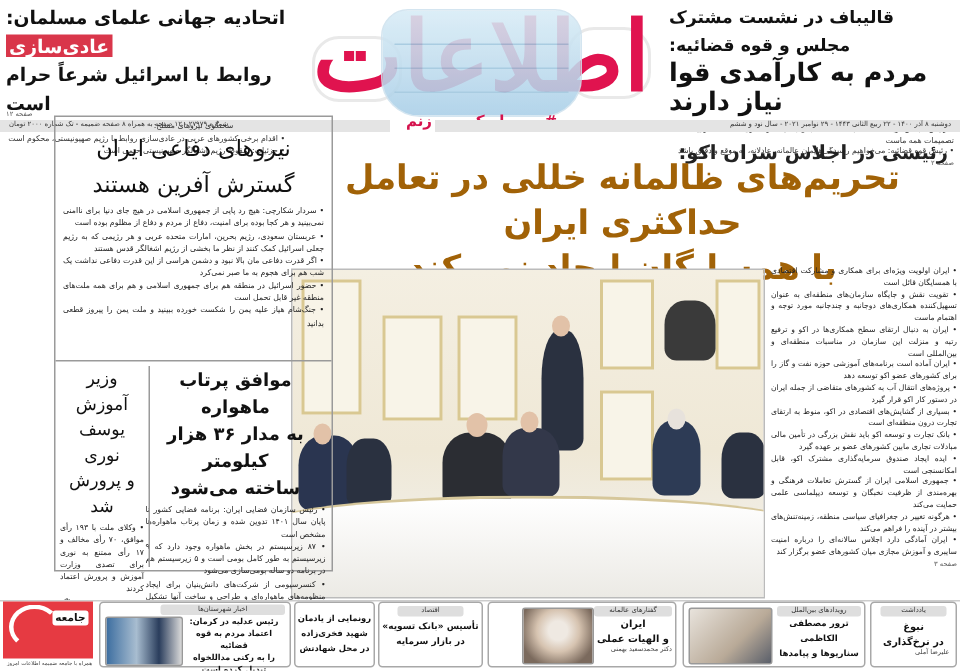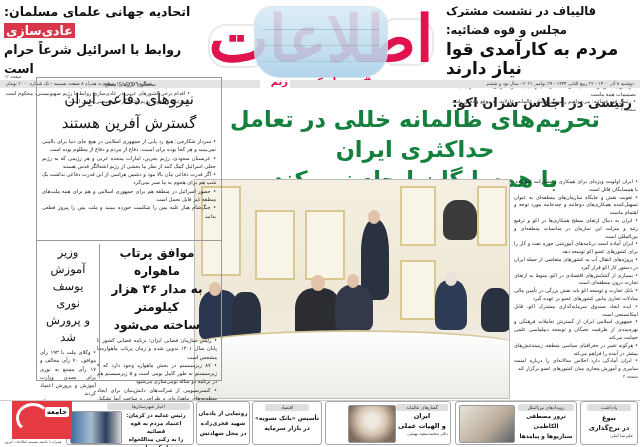--- a/index.html
+++ b/index.html
@@ -19,21 +19,21 @@
 
   
   .logo { font-family: "DejaVu Serif", serif; font-weight: bold; color: #e0134f; font-size: 64px; line-height: 70px; text-align: center; letter-spacing: -2px; }
   .mask { border-radius: 18px 18px 26px 26px; background: linear-gradient(180deg, #d8ecf6 0%, #bfdcee 55%, #a9cfe8 100%); opacity: 0.88; border: 1px solid #cfe2ee; }
   .mask-fold { height: 1px; background: #9ec6de; left: 8px; right: 8px; }
   .ear-loop { border: 2px solid #e9e9e9; border-radius: 18px; }
   .hashtag { color: #d5124d; font-weight: bold; font-size: 10px; text-align: center; }
 
   
   .kicker { font-size: 13px; font-weight: bold; color: #222; }
-  .main-head { font-weight: bold; font-size: 22.5px; line-height: 30px; text-align: center; color: #15803d; letter-spacing: -0.5px; }
+  .main-head { font-weight: bold; font-size: 22.5px; line-height: 30px; text-align: center; color: #a16207; letter-spacing: -0.5px; }
 
   
   .box { border: 1px solid #9a9a9a; }
   .col-kicker { font-size: 5.2px; text-align: center; color: #333; }
   .col-head { font-size: 15px; line-height: 24px; text-align: center; color: #111; font-family: "DejaVu Serif", serif; }
   .body-text { font-size: 5.2px; line-height: 8.3px; color: #222; text-align: justify; }
   .sub-head { font-weight: bold; font-size: 12px; line-height: 18px; text-align: center; color: #111; }
   .sub-head-serif { font-family: "DejaVu Serif", serif; font-size: 11.5px; line-height: 17px; text-align: center; color: #111; }
   .vsep { width: 1px; background: #9a9a9a; }
 
@@ -229,17 +229,17 @@
   <div class="tag" style="margin:1px 3px 0 40px;">اخبار شهرستان‌ها</div>
   <div class="abs thumb" style="left:3px; top:9px; width:52px; height:33px; background:linear-gradient(90deg,#3d6ea0,#a8bdd0 40%,#2a3d5c 70%,#d9d9d9);"></div>
   <div class="abs" style="right:3px; top:9px; width:68px;">
     <div class="t-title" style="font-size:5.4px; line-height:8px;">رئیس عدلیه در کرمان:</div>
     <div class="t-title" style="font-size:5.4px; line-height:8px;">اعتماد مردم به قوه قضائیه</div>
     <div class="t-title" style="font-size:5.4px; line-height:8px;">را به رکنی مداللخواه</div>
     <div class="t-title" style="font-size:5.4px; line-height:8px;">تبدیل کرده است</div>
   </div>
 </div>
 
-<div class="abs ad" style="left:2px; top:401px; width:60px; height:38px;margin-left:10px;">
+<div class="abs ad" style="left:2px; top:401px; width:60px; height:38px;">
   <div class="abs" style="left:4px; top:2px; width:34px; height:30px; border:3px solid #fff; border-radius:50%; border-right-color:transparent; border-bottom-color:transparent;"></div>
   <div class="abs" style="right:3px; top:6px; color:#111; background:#fff; font-weight:bold; font-size:7px; padding:1px 2px; border-radius:2px;">جامعه</div>
 </div>
 <div class="abs t-small" style="left:2px; top:440px; width:62px; font-size:3.6px; text-align:center; white-space:nowrap; overflow:hidden;">همراه با جامعه ضمیمه اطلاعات امروز</div>
 
 </body></html>

